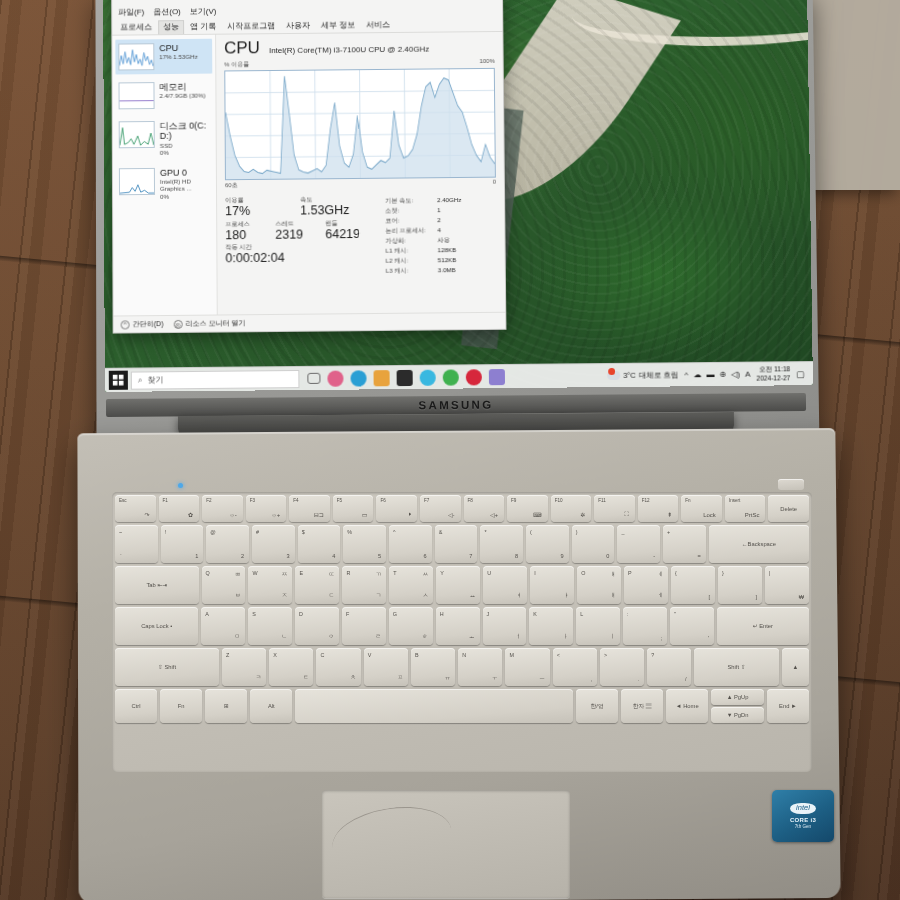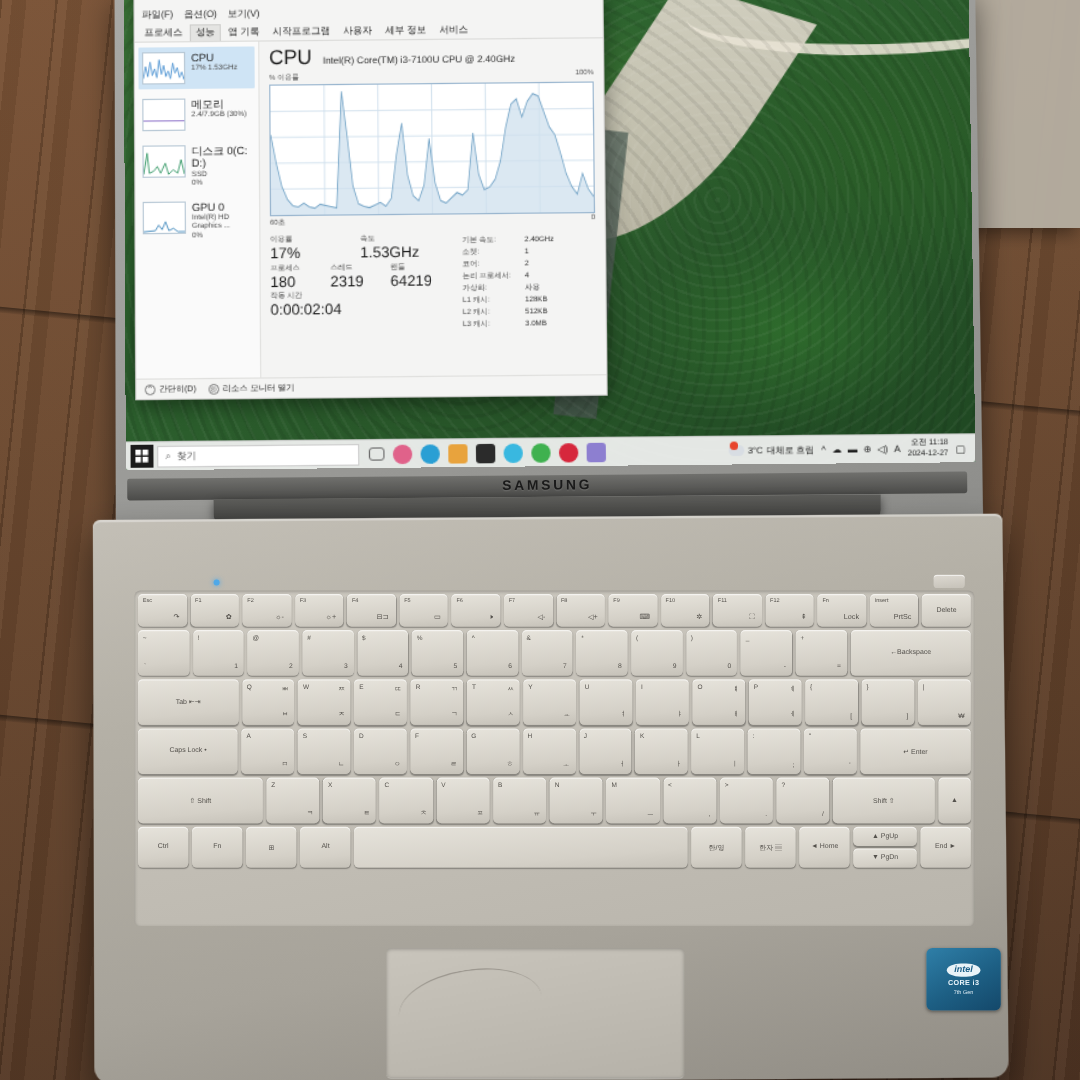--- a/index.html
+++ b/index.html
@@ -317,21 +317,21 @@
   #intel-sticker {
     position: absolute; left: 772px; top: 790px; width: 62px; height: 52px;
     background: linear-gradient(150deg, #2f7fa8, #1d5f84 55%, #14486a);
     border-radius: 5px;
     box-shadow: 0 1px 3px rgba(0,0,0,.4);
     display: flex; flex-direction: column; align-items: center; justify-content: center;
     color: #eaf5fb; text-align: center; line-height: 1.15;
   }
   #intel-sticker .i-badge {
     background: #e9f3f8; color: #1a5d86; font-size: 7.5px; font-style: italic;
-    border-radius: 50%/60%; padding: 1px 6px; margin-bottom: 3px; font-weight: 700;
+    border-radius: 50%/60%; padding: 1px 6px; margin-bottom: 3px; font-weight: 400;
   }
   #intel-sticker .i-core { font-size: 6px; font-weight: 700; letter-spacing: .3px; }
   #intel-sticker .i-gen { font-size: 4.6px; opacity: .92; }
   #power-led {
     position: absolute; left: 178px; top: 483px; width: 5px; height: 5px;
     border-radius: 50%; background: #4ea8e8; box-shadow: 0 0 4px #4ea8e8;
   }
   #power-btn {
     position: absolute; right: 96px; top: 479px; width: 26px; height: 11px;
     background: linear-gradient(175deg,#ddd9d1,#c6c2b9);

